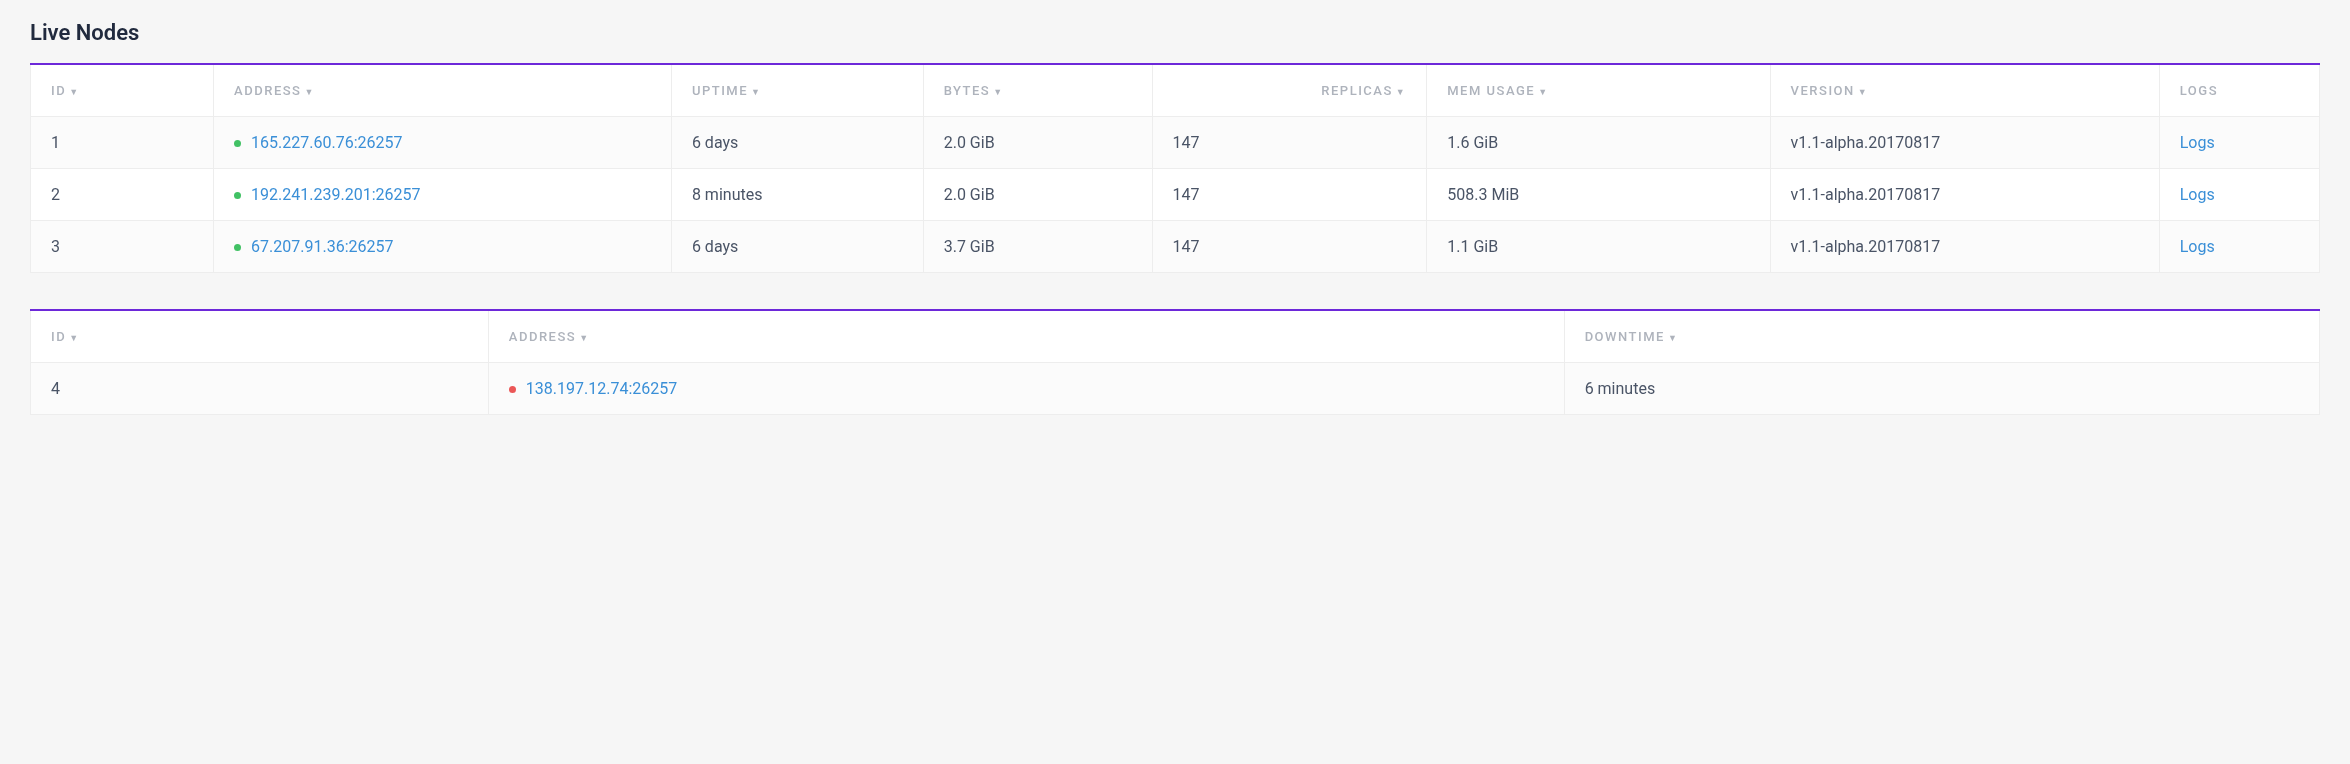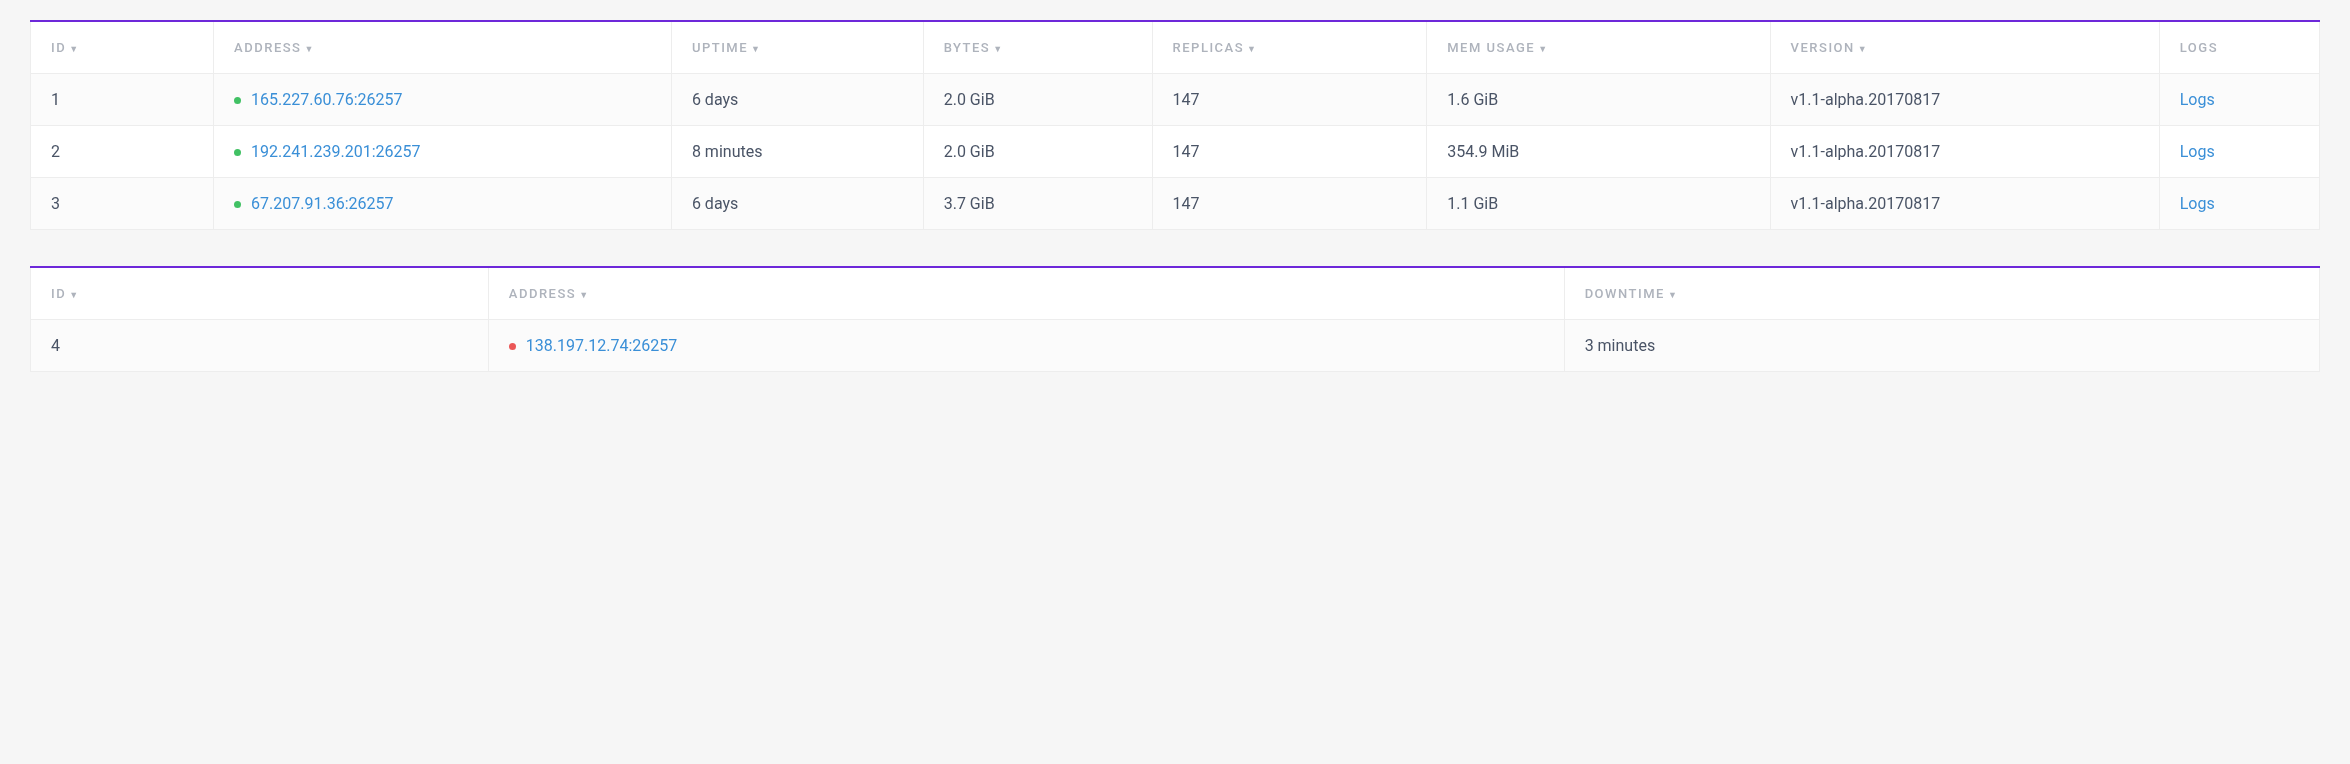--- a/index.html
+++ b/index.html
@@ -81,32 +81,33 @@
     .status-red { background-color: #eb5757; }
     .link {
       color: #3a8fd7;
       cursor: pointer;
       margin-top: 36px;
     }
     .col-id { width: 8%; }
     .col-address { width: 20%; }
     .col-uptime { width: 11%; }
     .col-bytes { width: 10%; }
-    .col-replicas { width: 12%; }
+    .col-replicas { width: 12%; text-align: right; }
     .col-mem { width: 15%; }
     .col-version { width: 17%; }
     .col-logs { width: 7%; }
     .d-col-id { width: 20%; }
     .d-col-address { width: 47%; }
     .d-col-downtime { width: 33%; }
   </style>
 </head>
 <body>
 
 <div class="section">
+  <h2>Live Nodes</h2>
   <table>
     <thead>
       <tr>
         <th class="col-id"><span>ID</span><span class="sort-arrow">▼</span></th>
         <th class="col-address"><span>ADDRESS</span><span class="sort-arrow">▼</span></th>
         <th class="col-uptime"><span>UPTIME</span><span class="sort-arrow">▼</span></th>
         <th class="col-bytes"><span>BYTES</span><span class="sort-arrow">▼</span></th>
         <th class="col-replicas"><span>REPLICAS</span><span class="sort-arrow">▼</span></th>
         <th class="col-mem"><span>MEM USAGE</span><span class="sort-arrow">▼</span></th>
         <th class="col-version"><span>VERSION</span><span class="sort-arrow">▼</span></th>
@@ -123,21 +124,21 @@
           <td>1.6 GiB</td>
           <td>v1.1-alpha.20170817</td>
           <td><span class="link">Logs</span></td>
         </tr>
         <tr>
           <td>2</td>
           <td><span class="status-dot status-green"></span><span class="link">192.241.239.201:26257</span></td>
           <td>8 minutes</td>
           <td>2.0 GiB</td>
           <td>147</td>
-          <td>354.9 MiB</td>
+          <td>508.3 MiB</td>
           <td>v1.1-alpha.20170817</td>
           <td><span class="link">Logs</span></td>
         </tr>
         <tr>
           <td>3</td>
           <td><span class="status-dot status-green"></span><span class="link">67.207.91.36:26257</span></td>
           <td>6 days</td>
           <td>3.7 GiB</td>
           <td>147</td>
           <td>1.1 GiB</td>
@@ -154,17 +155,17 @@
       <tr>
         <th class="d-col-id"><span>ID</span><span class="sort-arrow">▼</span></th>
         <th class="d-col-address"><span>ADDRESS</span><span class="sort-arrow">▼</span></th>
         <th class="d-col-downtime"><span>DOWNTIME</span><span class="sort-arrow">▼</span></th>
       </tr>
     </thead>
     <tbody id="decom-body">
         <tr>
           <td>4</td>
           <td><span class="status-dot status-red"></span><span class="link">138.197.12.74:26257</span></td>
-          <td>3 minutes</td>
+          <td>6 minutes</td>
         </tr>
       </tbody>
   </table>
 </div>
 
 </body></html>

